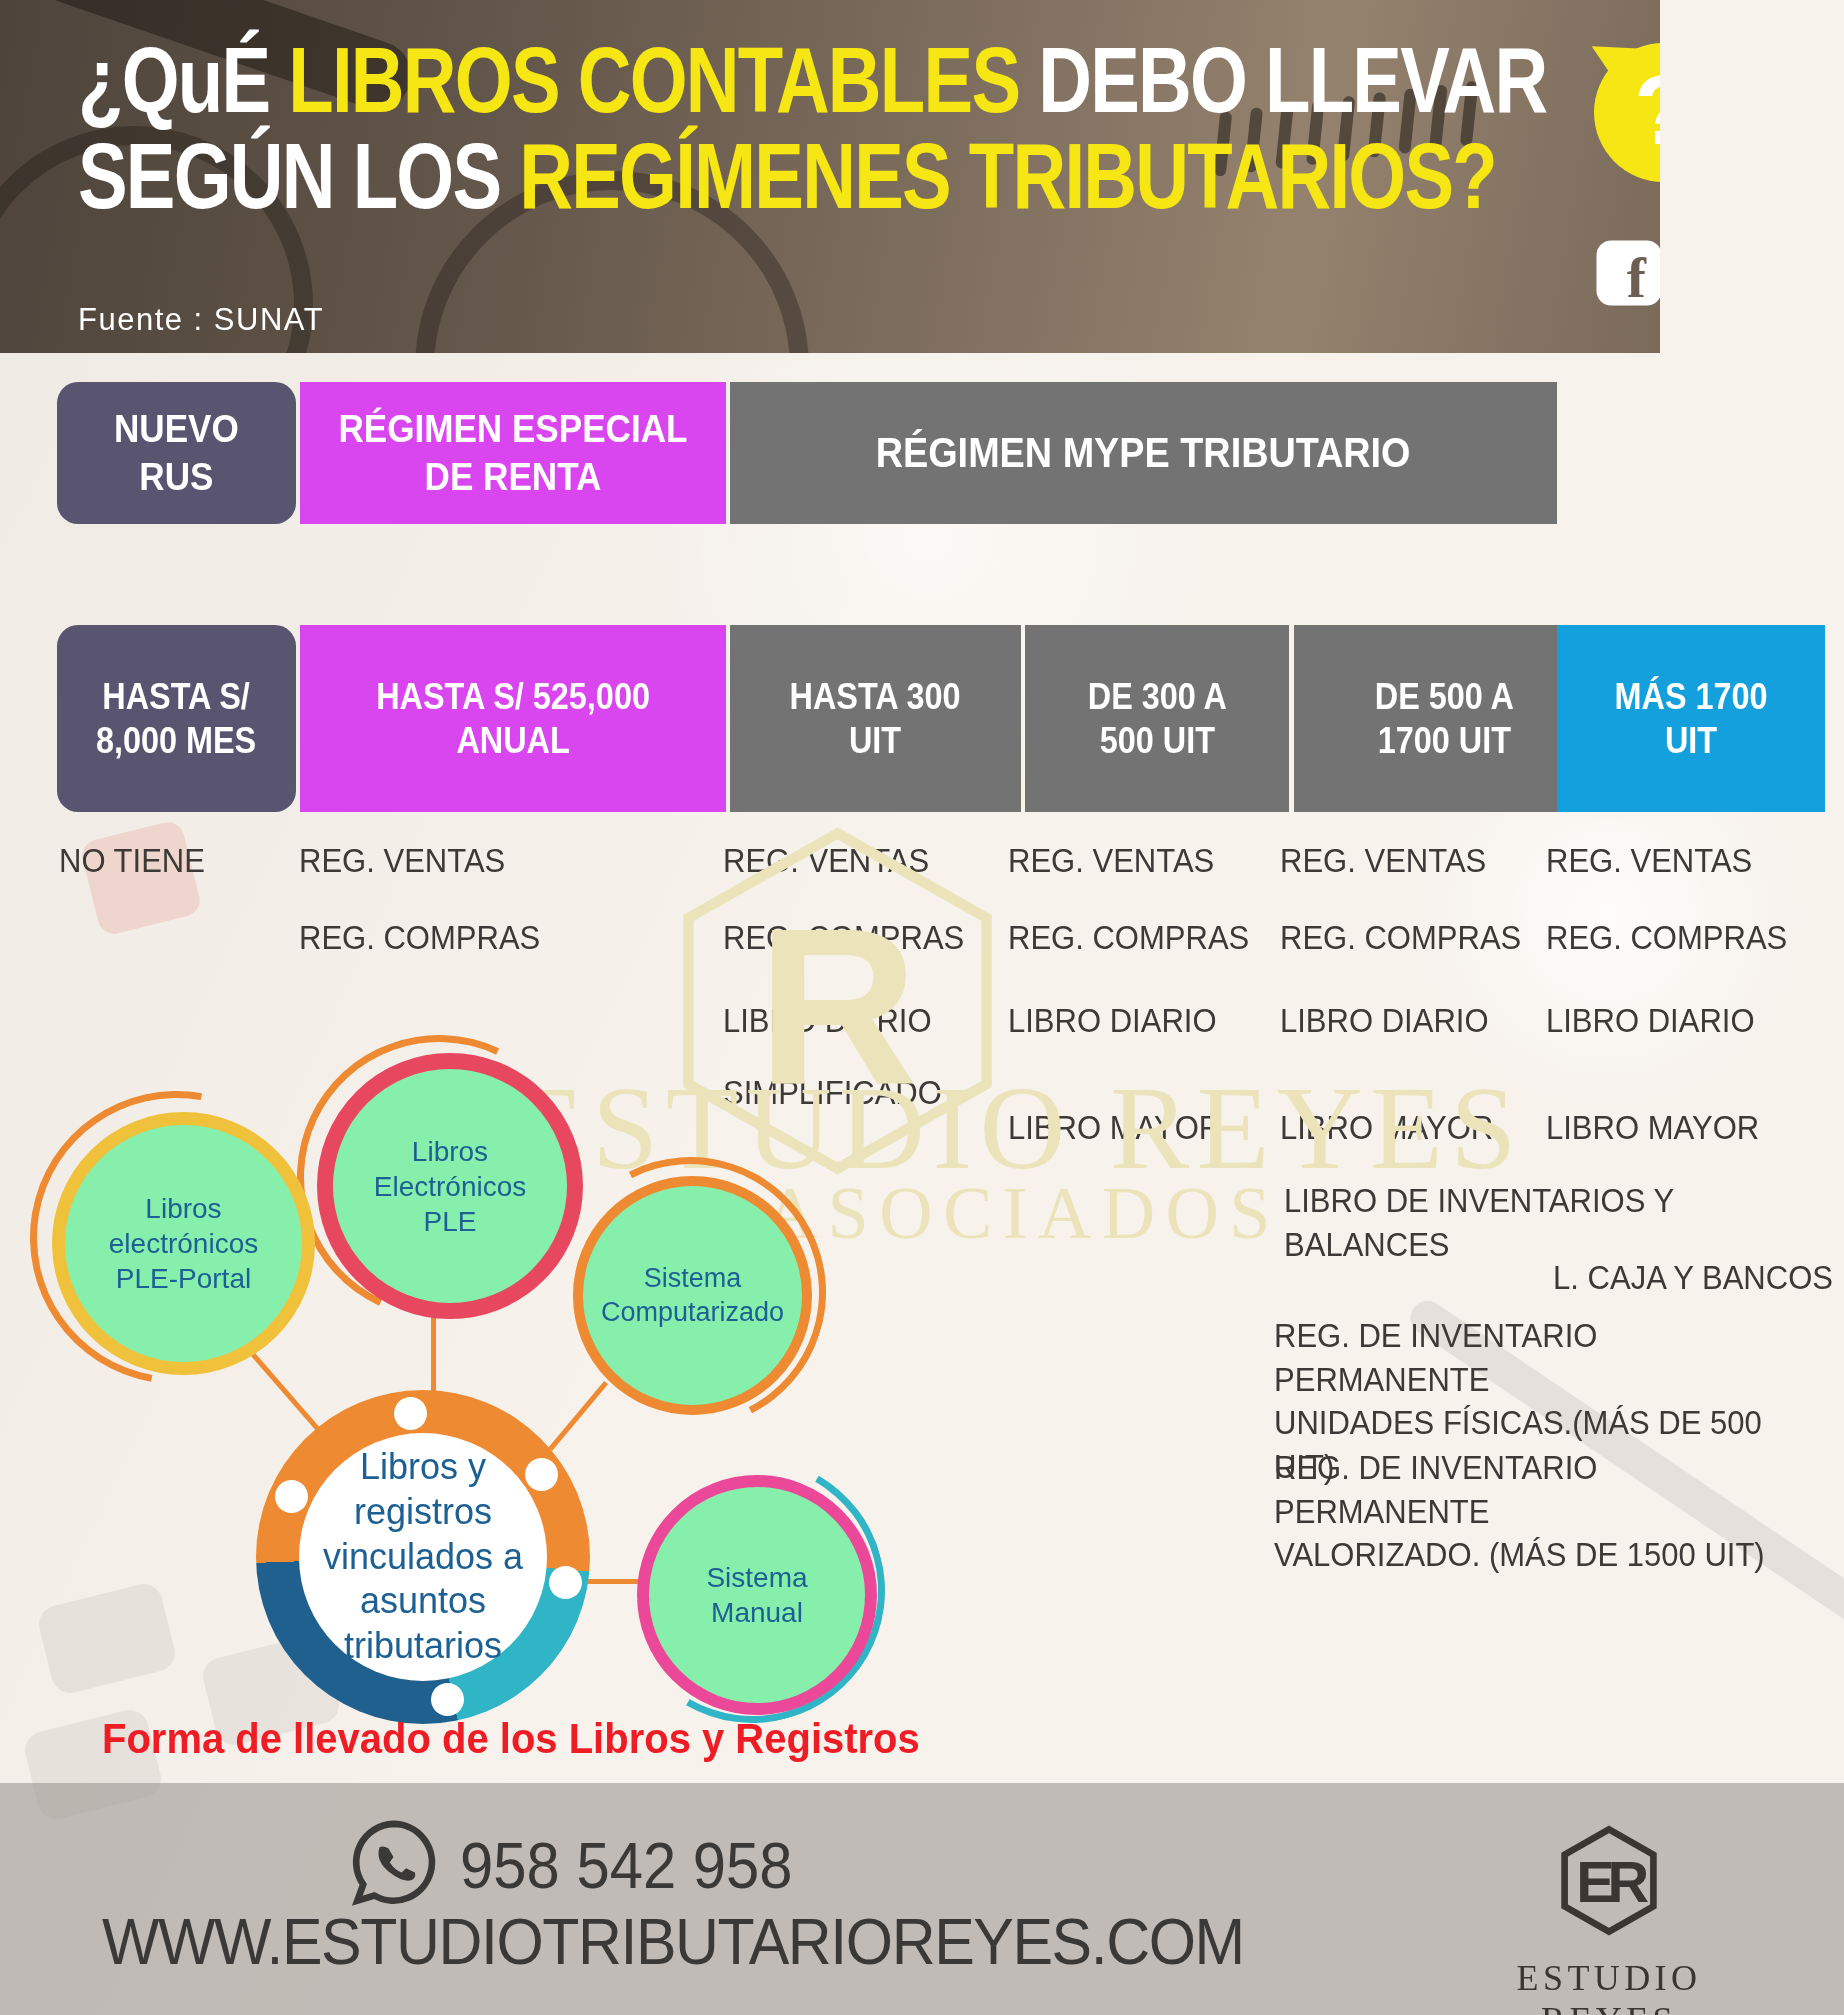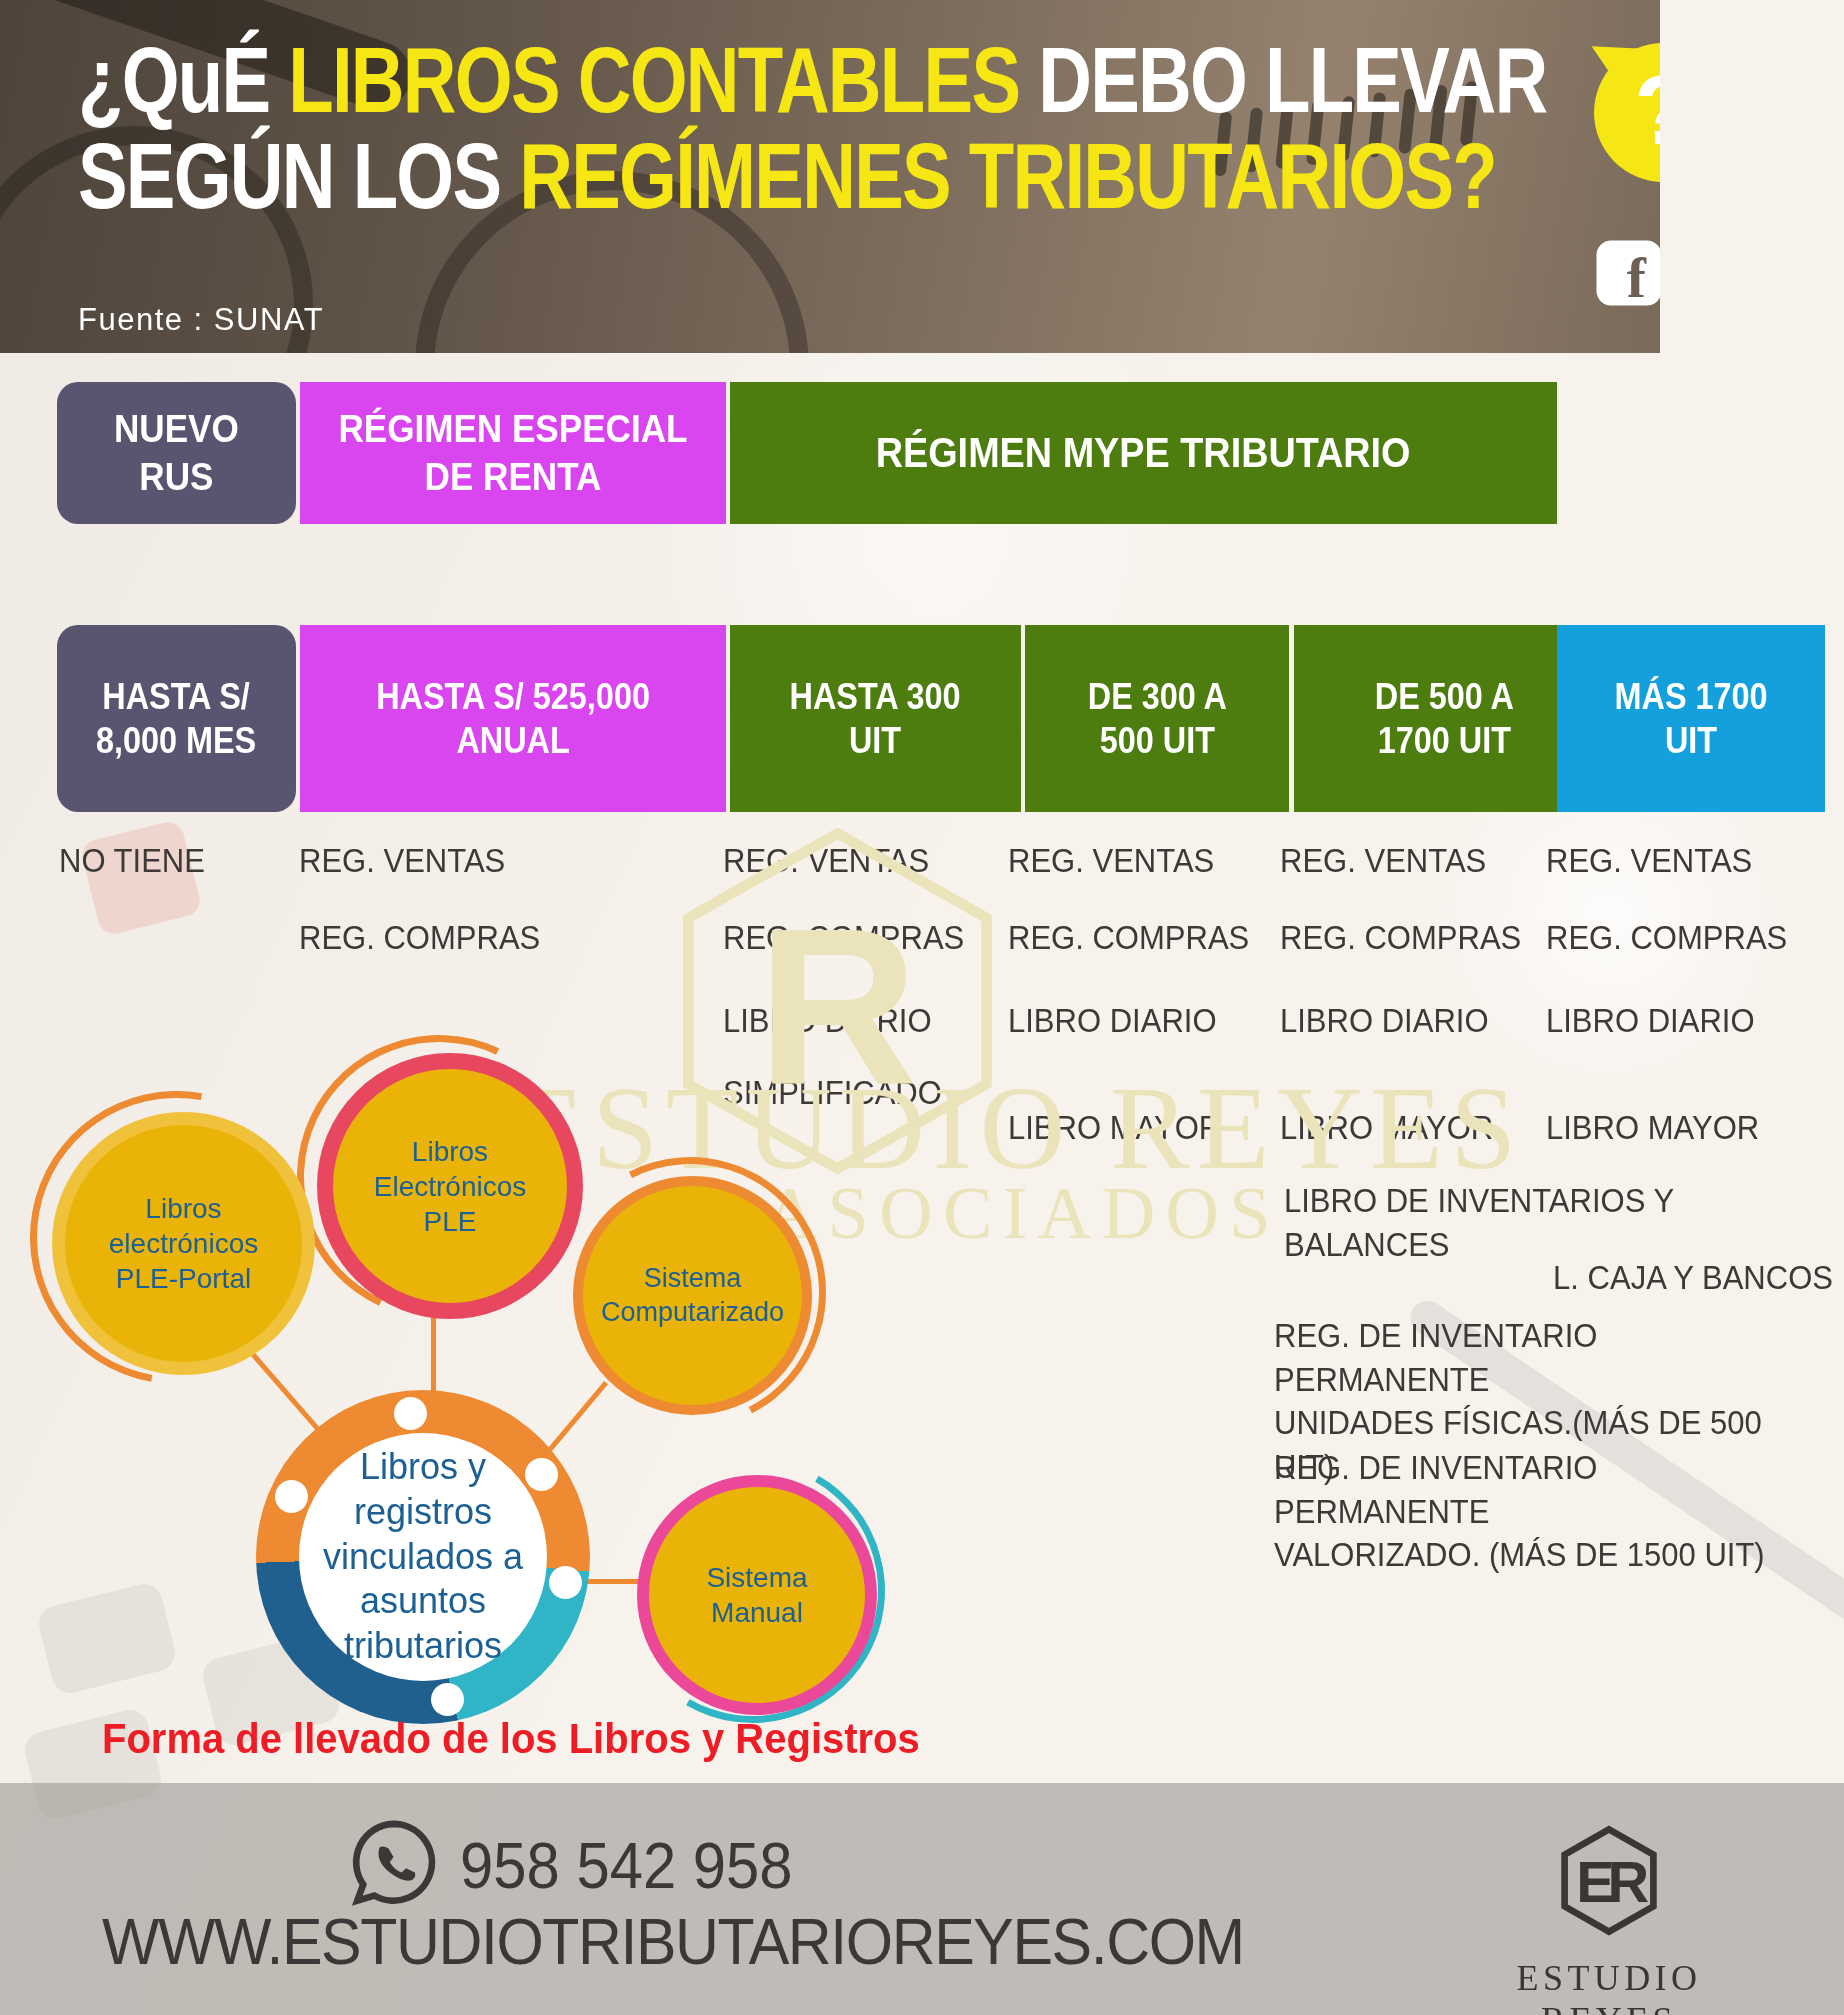--- a/index.html
+++ b/index.html
@@ -26,32 +26,32 @@
                  border-right:55px solid #f6e714;border-top:15px solid transparent;border-bottom:43px solid transparent;
                  transform:rotate(18deg);}
   .qbubble .q{position:absolute;left:0;top:21px;width:160px;text-align:center;color:#fff;
               font-size:98px;font-weight:bold;}
   .socials{position:absolute;left:1595px;top:239px;display:flex;gap:10.4px;}
   .socials svg{display:block;}
   
   .box{position:absolute;display:flex;align-items:center;justify-content:center;color:#fff;
        font-weight:bold;text-align:center;}
   .box .t{transform:scaleX(.9);white-space:pre-line;line-height:1.22;}
-  .purple{background:#595470;border-radius:21px;} .gray{background:#d946ef;} .teal{background:#4d7c0f;} .blue{background:#14a0dc;}
+  .purple{background:#595470;border-radius:21px;} .gray{background:#d946ef;} .teal{background:#737373;} .blue{background:#14a0dc;}
   
   .item{position:absolute;font-size:33px;color:#3c3936;letter-spacing:0;
         transform:scaleX(.94);transform-origin:left;white-space:pre-line;line-height:1.32;}
   .item.right{text-align:right;transform-origin:right;}
   
   .wm{position:absolute;color:#ebe3ba;font-family:"Liberation Serif",serif;z-index:1;}
   .wm-text1{left:512px;top:1060px;font-size:119px;letter-spacing:7.4px;}
   .wm-text2{left:671px;top:1171px;font-size:74px;letter-spacing:10.4px;}
   .wm-hex{left:678px;top:823px;}
   
-  .bubble{position:absolute;border-radius:50%;background:#eab308;display:flex;align-items:center;justify-content:center;
+  .bubble{position:absolute;border-radius:50%;background:#86efac;display:flex;align-items:center;justify-content:center;
           text-align:center;color:#1d6093;z-index:3;line-height:1.25;}
   .bubble .t{padding:0 19px;}
   .arc{position:absolute;border-radius:50%;border:7.4px solid transparent;z-index:3;}
   .conn{position:absolute;background:#ee8a31;z-index:2;}
   .ring{position:absolute;left:256px;top:1390px;width:334px;height:334px;border-radius:50%;z-index:3;
         background:conic-gradient(#ee8a31 0deg 95deg,#2fb5c5 95deg 168deg,#20608f 168deg 268deg,#ee8a31 268deg 360deg);}
   .ring::after{content:"";position:absolute;inset:43px;background:#fff;border-radius:50%;}
   .dot{position:absolute;width:33px;height:33px;border-radius:50%;background:#fff;z-index:4;}
   .center-label{position:absolute;left:256px;top:1390px;width:334px;height:334px;display:flex;align-items:center;
         justify-content:center;text-align:center;color:#1d6093;font-size:36px;line-height:1.24;z-index:5;}

